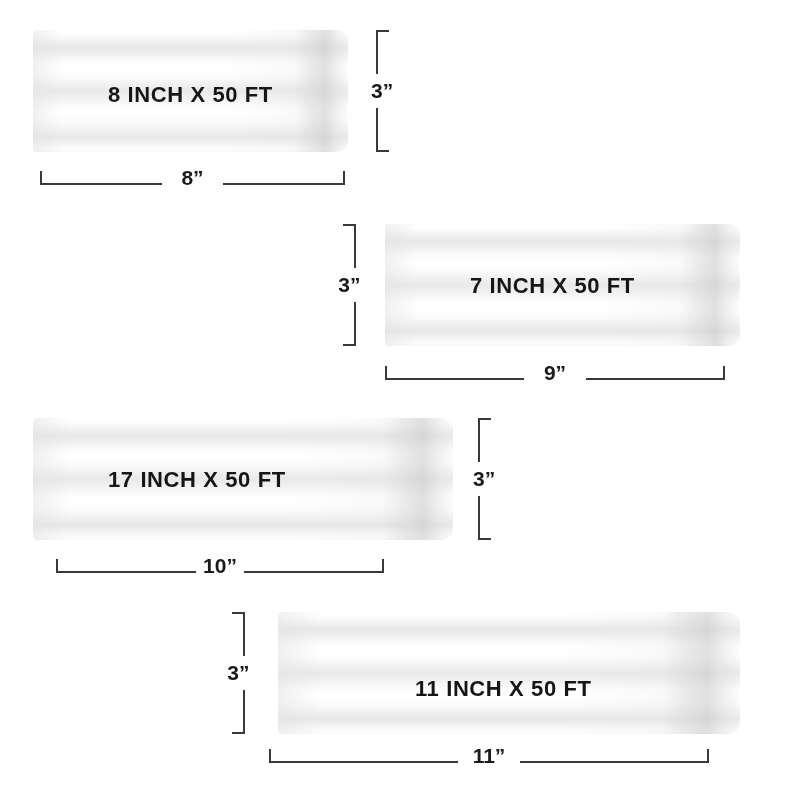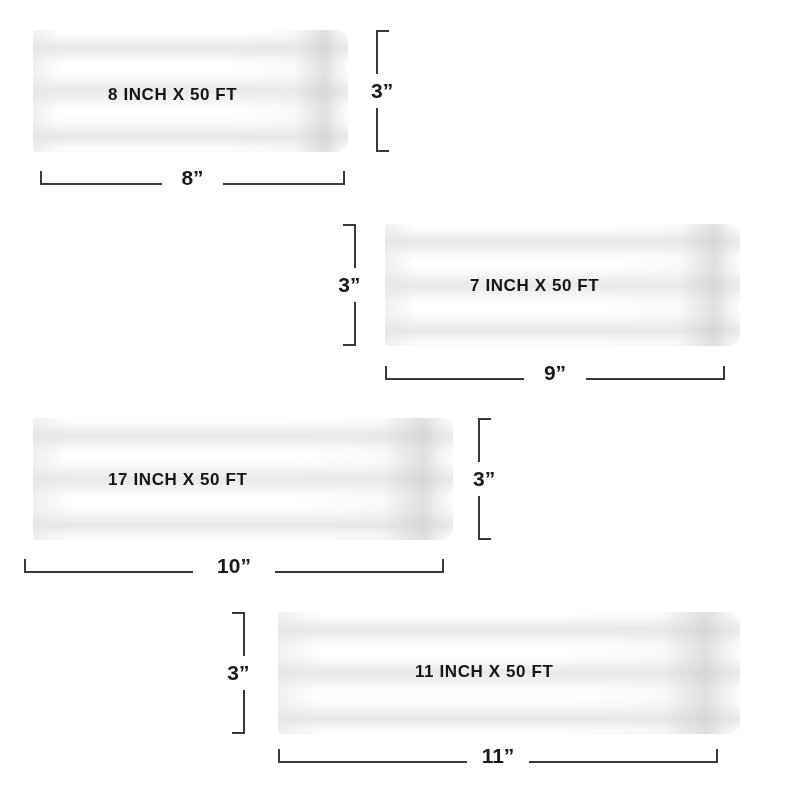--- a/index.html
+++ b/index.html
@@ -93,21 +93,21 @@
     pointer-events: none;
   }
 
   
   .roll-label {
     position: absolute;
     z-index: 5;
     color: #161616;
     font-family: "Liberation Sans", sans-serif;
     font-weight: bold;
-    font-size: 17px;
+    font-size: 22px;
     letter-spacing: 0.6px;
     white-space: nowrap;
     transform: translateY(-50%);
   }
 
   
   .v-bracket {
     position: absolute;
     width: 13px;
   }
@@ -205,33 +205,33 @@
       </div>
     </div>
     <div class="roll-item" style="left: 0px; top: 0px;">
       <div class="roll" style="left: 33px; top: 418px; width: 420px; height: 122px;"></div>
       <div class="roll-label" style="left: 108px; top: 480px;">17 INCH X 50 FT</div>
       <div class="v-bracket" style="left: 478px; top: 418px; height: 122px;">
         <div class="seg top" style="height: 44px;"></div>
         <div class="seg bottom" style="height: 44px;"></div>
         <div class="v-label">3”</div>
       </div>
-      <div class="h-bracket" style="left: 24px; top: 559px; width: 420px;">
+      <div class="h-bracket" style="left: 56px; top: 559px; width: 328px;">
         <div class="seg left" style="width: 169px;"></div>
         <div class="seg right" style="width: 169px;"></div>
         <div class="h-label">10”</div>
       </div>
     </div>
     <div class="roll-item" style="left: 0px; top: 0px;">
       <div class="roll" style="left: 278px; top: 612px; width: 462px; height: 122px;"></div>
-      <div class="roll-label" style="left: 415px; top: 672px;">11 INCH X 50 FT</div>
+      <div class="roll-label" style="left: 415px; top: 689px;">11 INCH X 50 FT</div>
       <div class="v-bracket" style="left: 232px; top: 612px; height: 122px; transform: scaleX(-1);">
         <div class="seg top" style="height: 44px;"></div>
         <div class="seg bottom" style="height: 44px;"></div>
         <div class="v-label" style="transform: translate(-52%, -50%) scaleX(-1);">3”</div>
       </div>
-      <div class="h-bracket" style="left: 278px; top: 749px; width: 440px;">
+      <div class="h-bracket" style="left: 269px; top: 749px; width: 440px;">
         <div class="seg left" style="width: 189px;"></div>
         <div class="seg right" style="width: 189px;"></div>
         <div class="h-label">11”</div>
       </div>
     </div>
   </div>
 
 </body></html>

